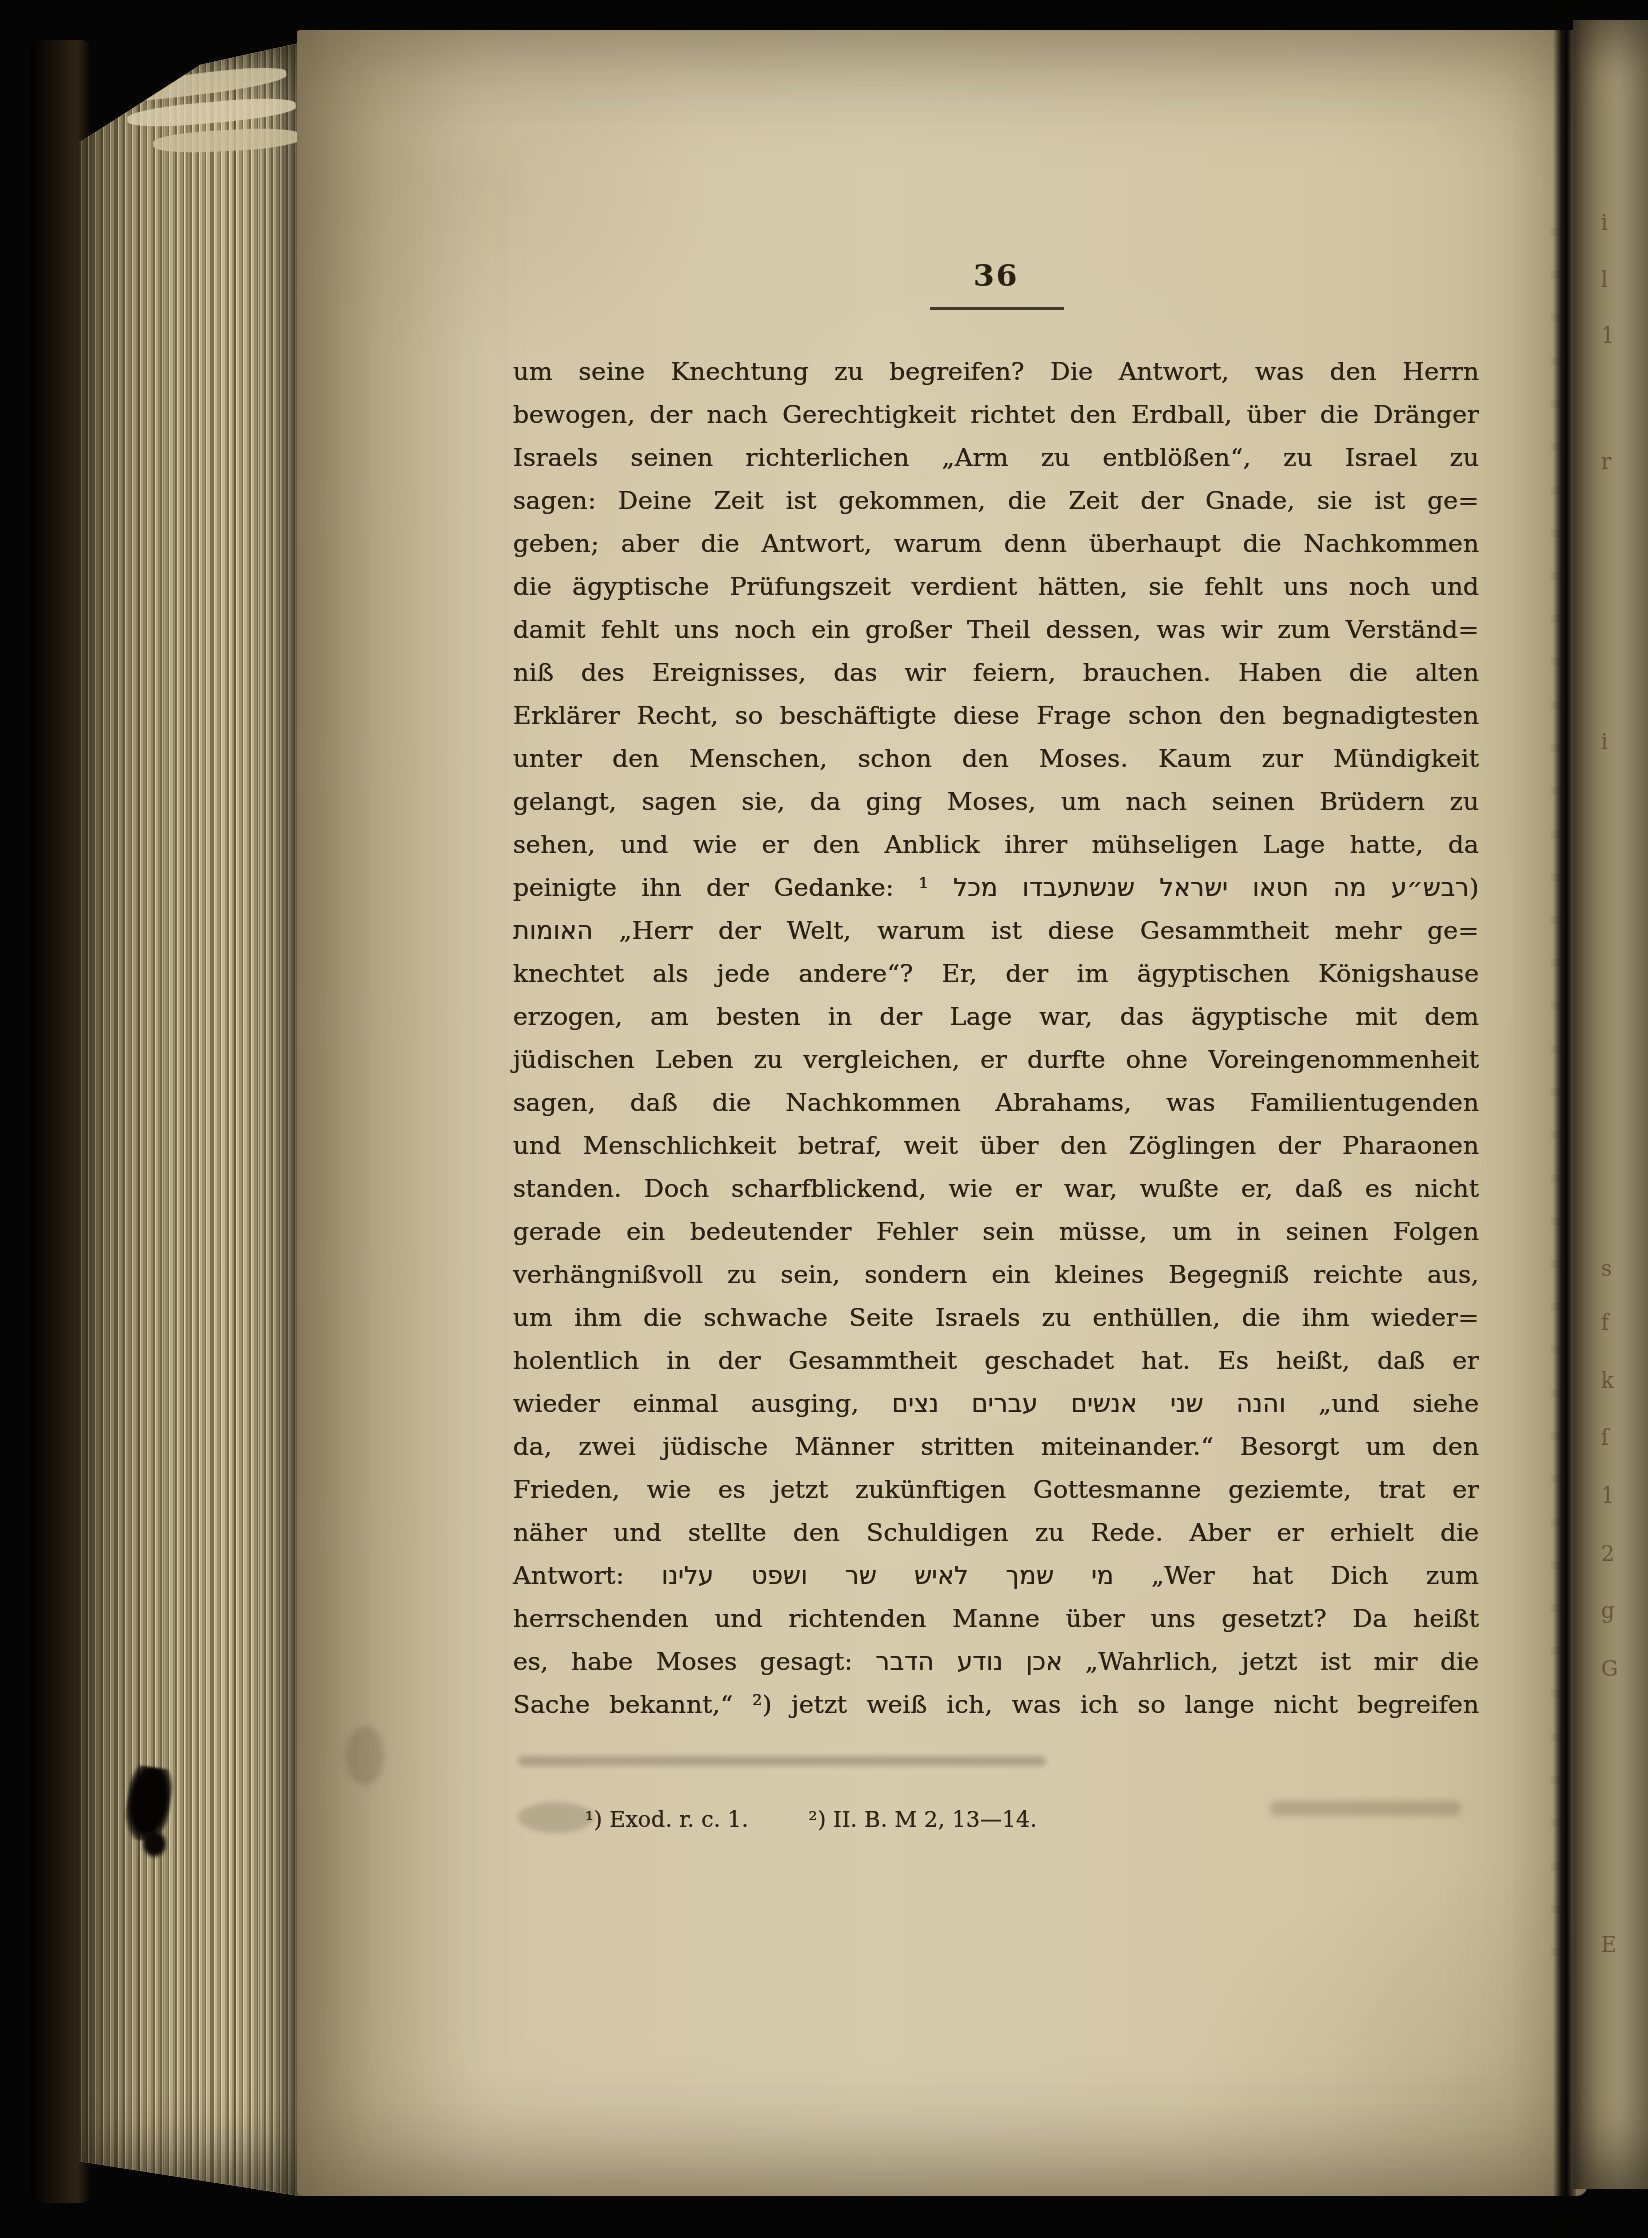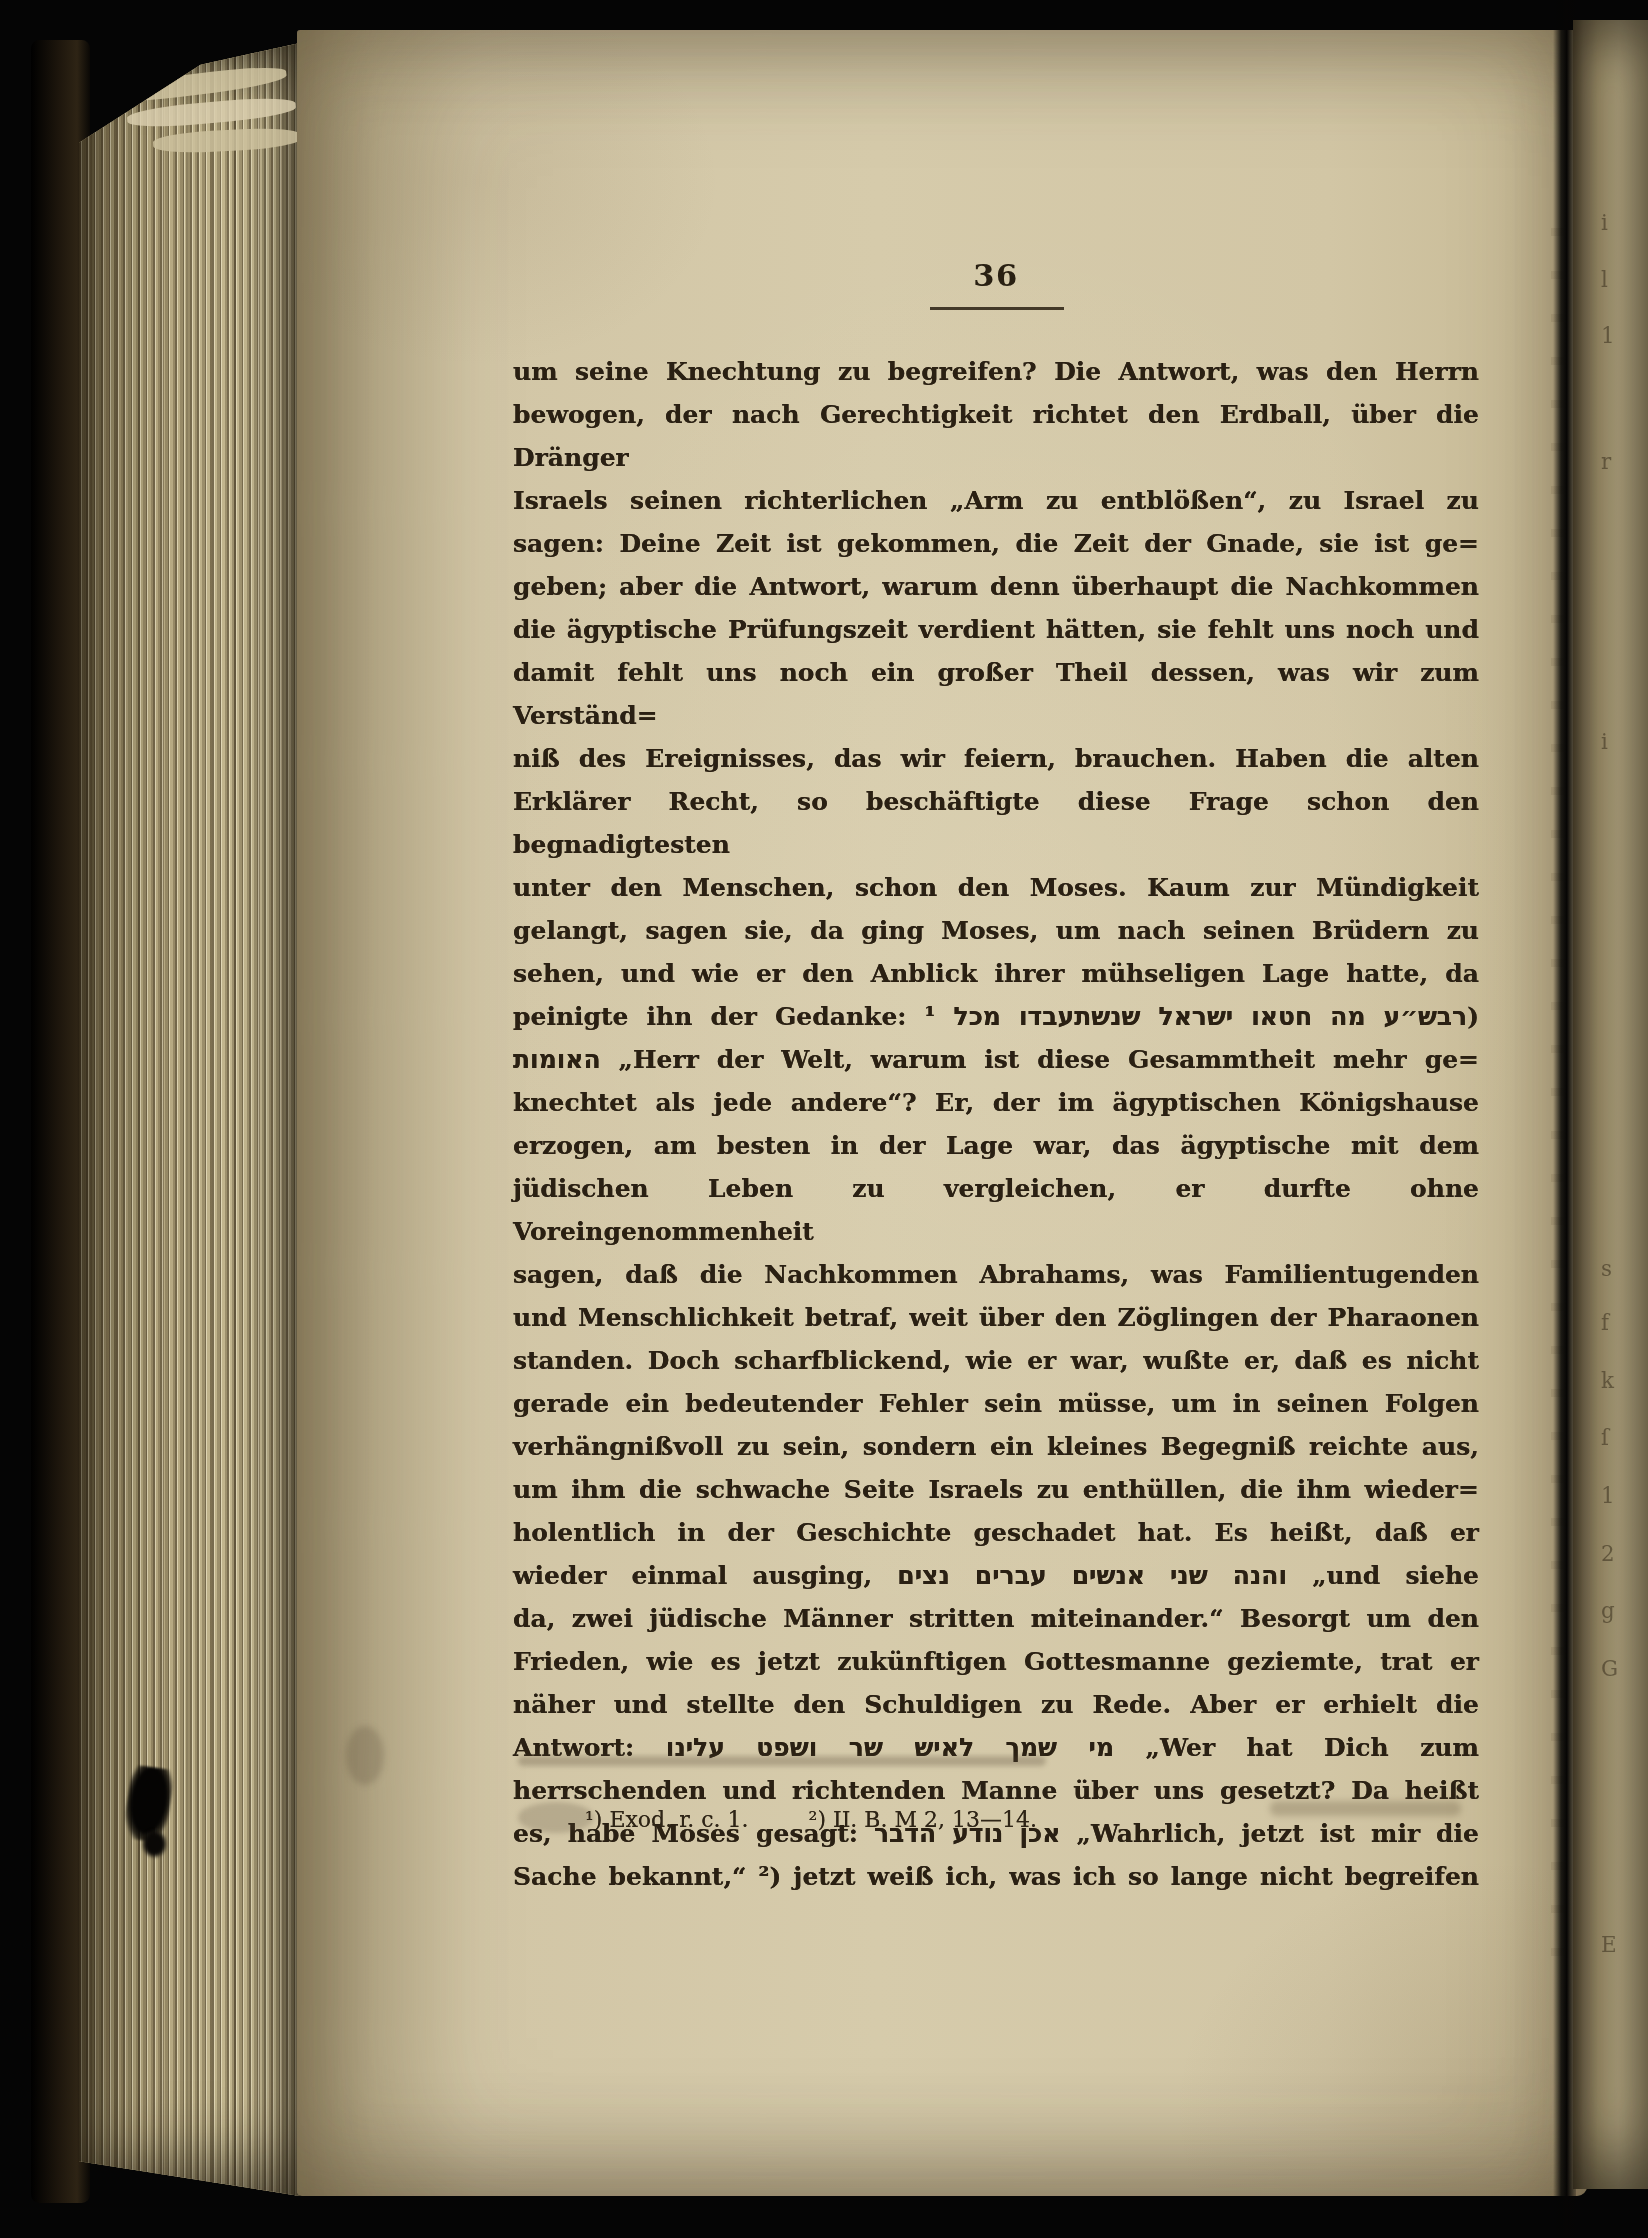--- a/index.html
+++ b/index.html
@@ -42,21 +42,21 @@
                inset 0 33px 74px rgba(70,56,34,.18), inset 0 -41px 82px rgba(70,56,34,.24);}
 
   .page-number{position:absolute;left:216px;top:227px;width:966px;text-align:center;
     font-size:30.5px;font-weight:bold;color:#292012;letter-spacing:1.6px;}
   .page-number-rule{position:absolute;left:633px;top:277px;width:134px;height:2.5px;
     background:rgba(41,32,18,.85);}
 
   .text-block{position:absolute;left:216px;top:320px;width:966px;
     font-size:25px;line-height:43px;color:#2a2013;
     text-shadow:0 0 0.5px rgba(42,32,19,.85);}
-  .line{text-align:justify;text-align-last:justify;font-weight:bold;}
+  .line{text-align:justify;text-align-last:justify;}
 
   .footnote{position:absolute;left:246px;top:1777px;font-size:22px;color:#2e2416;
     text-shadow:0 0 0.4px rgba(46,36,22,.8);margin-left:42px;}
   .footnote span{margin-right:53px;}
 
   .smudge{position:absolute;border-radius:6.6px;}
   .smudge-a{left:221px;top:1726px;width:528px;height:10px;background:rgba(86,74,52,.30);filter:blur(2.5px);}
   .smudge-b{left:973px;top:1771px;width:191px;height:15px;background:rgba(96,82,58,.28);filter:blur(3.3px);}
   .smudge-w{left:221px;top:1772px;width:76px;height:31px;background:rgba(80,68,48,.22);filter:blur(2.5px);border-radius:50%;}
   .smudge-m{left:49px;top:1696px;width:38px;height:59px;background:rgba(76,64,46,.22);filter:blur(3.3px);border-radius:50%;}
@@ -110,21 +110,21 @@
         <div class="line">האומות „Herr der Welt, warum ist diese Gesammtheit mehr ge=</div>
         <div class="line">knechtet als jede andere“?  Er, der im ägyptischen Königshause</div>
         <div class="line">erzogen, am besten in der Lage war, das ägyptische mit dem</div>
         <div class="line">jüdischen Leben zu vergleichen, er durfte ohne Voreingenommenheit</div>
         <div class="line">sagen, daß die Nachkommen Abrahams, was Familientugenden</div>
         <div class="line">und Menschlichkeit betraf, weit über den Zöglingen der Pharaonen</div>
         <div class="line">standen.  Doch scharfblickend, wie er war, wußte er, daß es nicht</div>
         <div class="line">gerade ein bedeutender Fehler sein müsse, um in seinen Folgen</div>
         <div class="line">verhängnißvoll zu sein, sondern ein kleines Begegniß reichte aus,</div>
         <div class="line">um ihm die schwache Seite Israels zu enthüllen, die ihm wieder=</div>
-        <div class="line">holentlich in der Geschichte geschadet hat.  Es heißt, daß er</div>
+        <div class="line">holentlich in der Gesammtheit geschadet hat.  Es heißt, daß er</div>
         <div class="line">wieder einmal ausging, והנה שני אנשים עברים נצים „und siehe</div>
         <div class="line">da, zwei jüdische Männer stritten miteinander.“  Besorgt um den</div>
         <div class="line">Frieden, wie es jetzt zukünftigen Gottesmanne geziemte, trat er</div>
         <div class="line">näher und stellte den Schuldigen zu Rede.  Aber er erhielt die</div>
         <div class="line">Antwort: מי שמך לאיש שר ושפט עלינו „Wer hat Dich zum</div>
         <div class="line">herrschenden und richtenden Manne über uns gesetzt? Da heißt</div>
         <div class="line">es, habe Moses gesagt: אכן נודע הדבר „Wahrlich, jetzt ist mir die</div>
         <div class="line">Sache bekannt,“ ²) jetzt weiß ich, was ich so lange nicht begreifen</div>
       </div>
 

